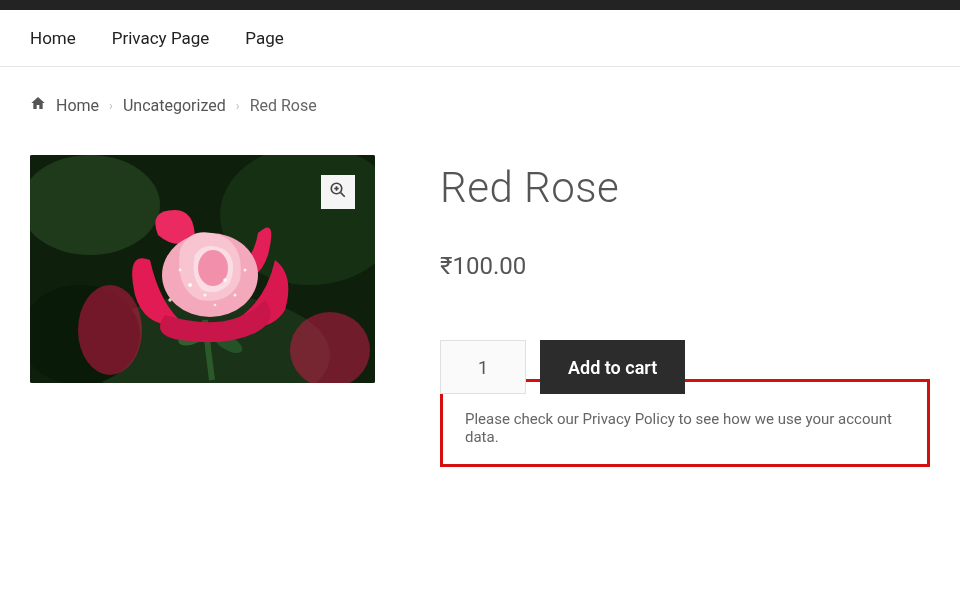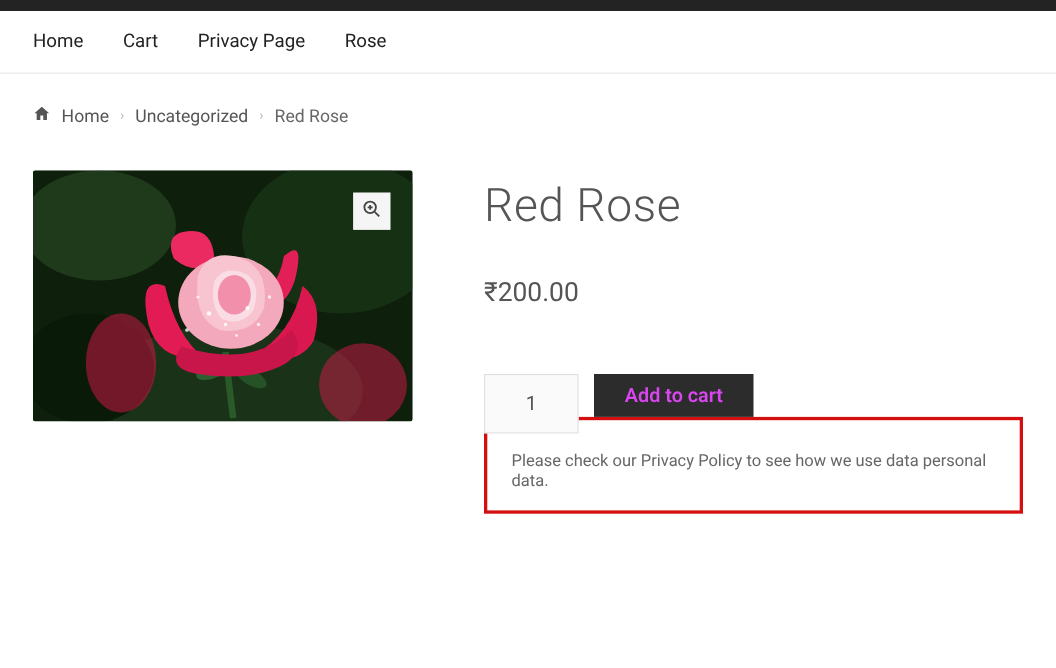--- a/index.html
+++ b/index.html
@@ -21,38 +21,37 @@
     .product-gallery { position: relative; width: 345px; flex-shrink: 0; }
     .product-image { width: 345px; height: 228px; background: #1a2e18; border-radius: 2px; position: relative; overflow: hidden; }
     .zoom-btn { position: absolute; top: 20px; right: 20px; width: 34px; height: 34px; background: #f5f5f5; display: flex; align-items: center; justify-content: center; cursor: pointer; z-index: 5; }
 
     .product-details { flex: 1; padding-top: 8px; }
     .product-title { font-size: 42px; font-weight: 300; color: #555; margin-bottom: 40px; letter-spacing: 0.5px; }
     .product-price { font-size: 24px; color: #555; margin-bottom: 60px; }
 
     .cart-row { display: flex; gap: 14px; align-items: stretch; }
     .qty-input { width: 86px; height: 54px; border: 1px solid #e0e0e0; background: #fafafa; text-align: center; font-size: 18px; color: #555; font-family: inherit; }
-    .add-to-cart-btn { background: #2c2c2c; color: #d946ef; border: none; padding: 0 28px; height: 39px; font-size: 18px; font-weight: 600; cursor: pointer; font-family: inherit; }
+    .add-to-cart-btn { background: #2c2c2c; color: #ffffff; border: none; padding: 0 28px; height: 54px; font-size: 18px; font-weight: 600; cursor: pointer; font-family: inherit; }
 
     .notice-highlight { border: 3px solid #d40f0f; margin-top: -15px; padding: 28px 22px 18px 22px; position: relative; z-index: -1; }
     .notice-text { font-size: 15px; color: #666; }
 
     
     .rose-svg { width: 100%; height: 100%; display: block; }
   </style>
 </head>
 <body>
 
 <div class="top-bar"></div>
 
 <nav class="main-nav">
   <a href="#">Home</a>
-  <a href="#">Cart</a>
   <a href="#">Privacy Page</a>
-  <a href="#">Rose</a>
+  <a href="#">Page</a>
 </nav>
 
 <div class="breadcrumb">
   <span class="home-icon">
     <svg width="16" height="16" viewBox="0 0 24 24" fill="#555">
         <path d="M12 3l10 9h-3v9h-5v-6h-4v6H5v-9H2l10-9z"></path>
       </svg>
   </span>
   <a href="#">Home</a>
   <span class="sep">›</span>
@@ -108,24 +107,24 @@
           <line x1="15.5" y1="15.5" x2="21" y2="21"></line>
           <line x1="10" y1="7" x2="10" y2="13"></line>
           <line x1="7" y1="10" x2="13" y2="10"></line>
         </svg>
       </span>
     </div>
   </div>
 
   <div class="product-details">
     <h1 class="product-title">Red Rose</h1>
-    <div class="product-price">₹200.00</div>
+    <div class="product-price">₹100.00</div>
 
     <div class="cart-row">
       <input type="text" class="qty-input" value="1" style="">
       <button class="add-to-cart-btn">Add to cart</button>
     </div>
 
     <div class="notice-highlight">
-      <div class="notice-text">Please check our Privacy Policy to see how we use data personal data.</div>
+      <div class="notice-text">Please check our Privacy Policy to see how we use your account data.</div>
     </div>
   </div>
 </div>
 
 </body></html>

